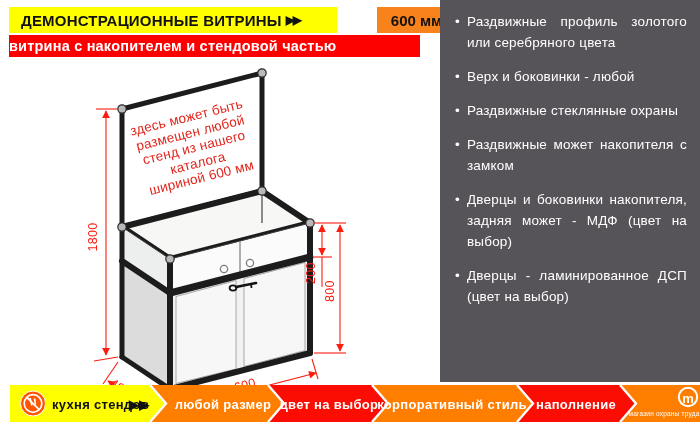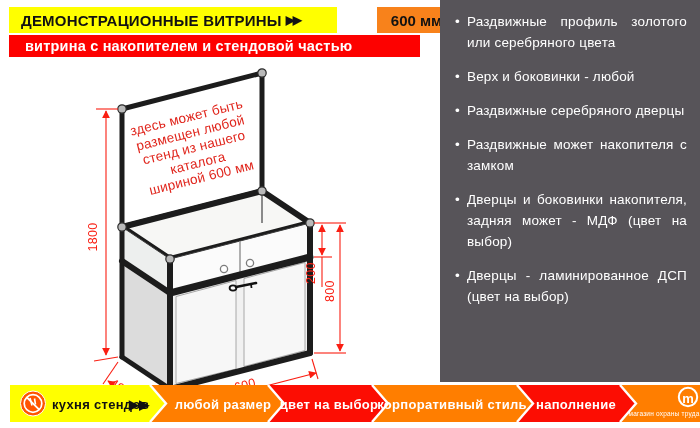--- a/index.html
+++ b/index.html
@@ -16,21 +16,21 @@
     font-weight:bold;font-size:15px;color:#121212;letter-spacing:.2px;white-space:nowrap;
   }
   .title-arrows{font-size:12px;margin-left:4px;letter-spacing:-2px;}
   .size-badge{
     left:341px;top:7px;width:79px;height:26px;background:#f8821b;
     display:flex;align-items:center;justify-content:center;
     font-weight:bold;font-size:15px;color:#121212;margin-left:36px;
   }
   .subtitle-bar{
     left:9px;top:35px;width:411px;height:22px;background:#fd0100;
-    display:flex;align-items:center;padding-left:16px;box-sizing:border-box;
+    display:flex;align-items:center;padding-left:0;box-sizing:border-box;
     font-weight:bold;font-size:14.5px;color:#ffffff;letter-spacing:.2px;white-space:nowrap;
   }
 
   
   .drawing{left:0;top:57px;width:440px;height:328px;background:#ffffff;}
   .panel-note{
     position:absolute;left:105px;top:52px;width:178px;
     transform:rotate(-14deg);transform-origin:50% 50%;
     color:#e0251c;font-size:13.5px;line-height:15.5px;text-align:center;
     letter-spacing:.2px;font-weight:500;
@@ -164,21 +164,21 @@
   <div class="feat">
     <span class="bullet">•</span>
     <span class="ftext">Раздвижные профиль золотого или серебряного цвета</span>
   </div>
   <div class="feat">
     <span class="bullet">•</span>
     <span class="ftext">Верх и боковинки - любой</span>
   </div>
   <div class="feat">
     <span class="bullet">•</span>
-    <span class="ftext">Раздвижные серебряного дверцы</span>
+    <span class="ftext">Раздвижные стеклянные охраны</span>
   </div>
   <div class="feat">
     <span class="bullet">•</span>
     <span class="ftext">Раздвижные может накопителя с замком</span>
   </div>
   <div class="feat">
     <span class="bullet">•</span>
     <span class="ftext">Дверцы и боковинки накопителя, задняя может - МДФ (цвет на выбор)</span>
   </div>
   <div class="feat">

